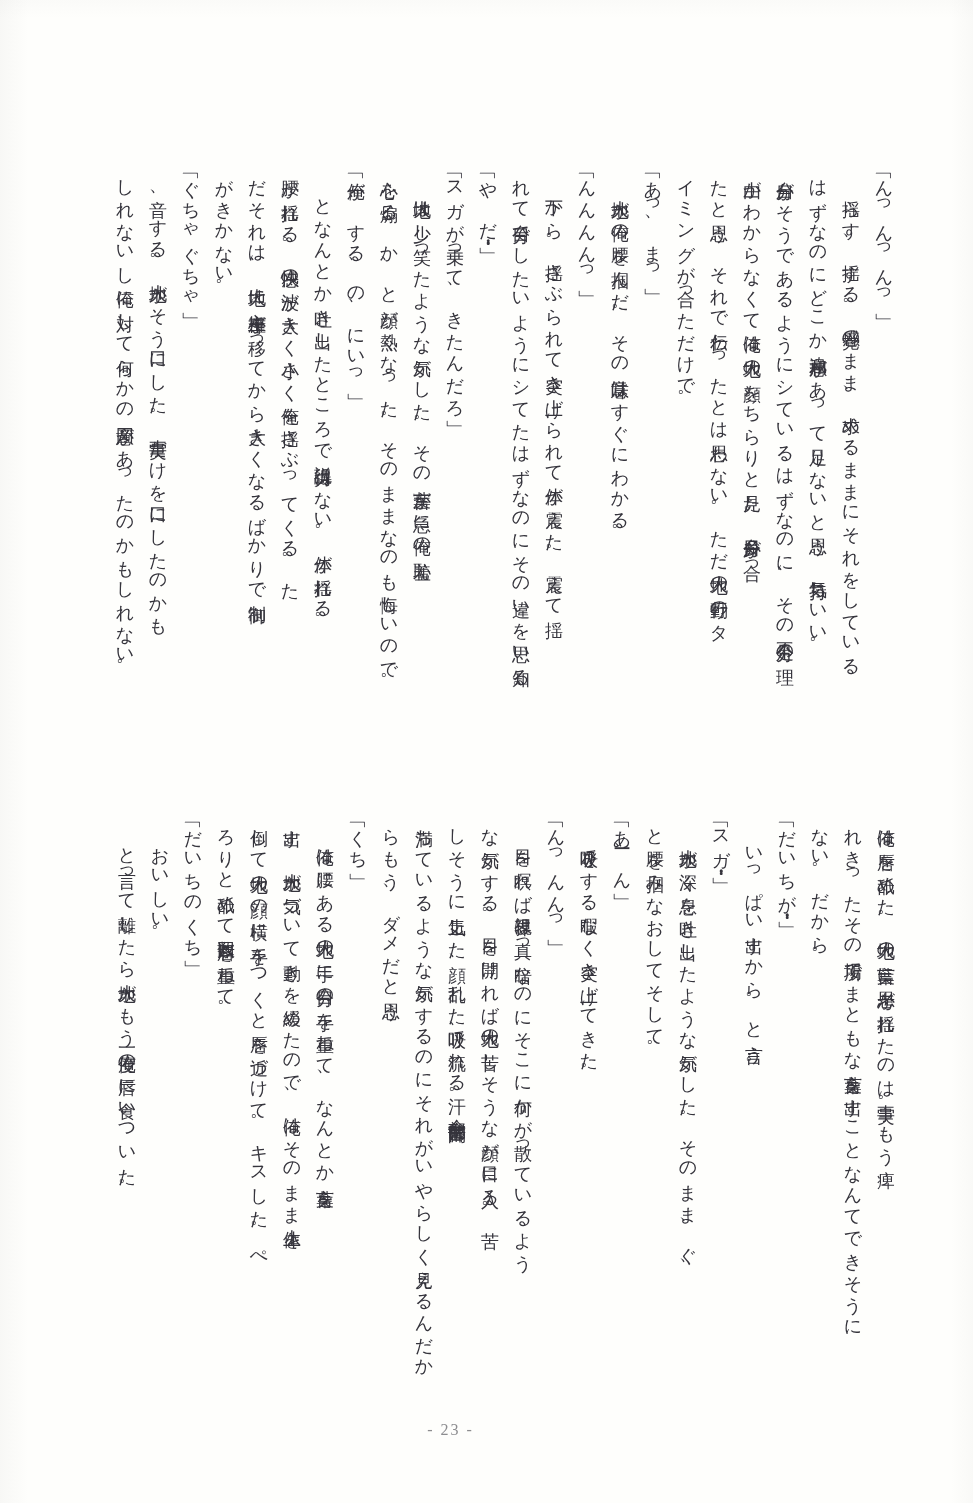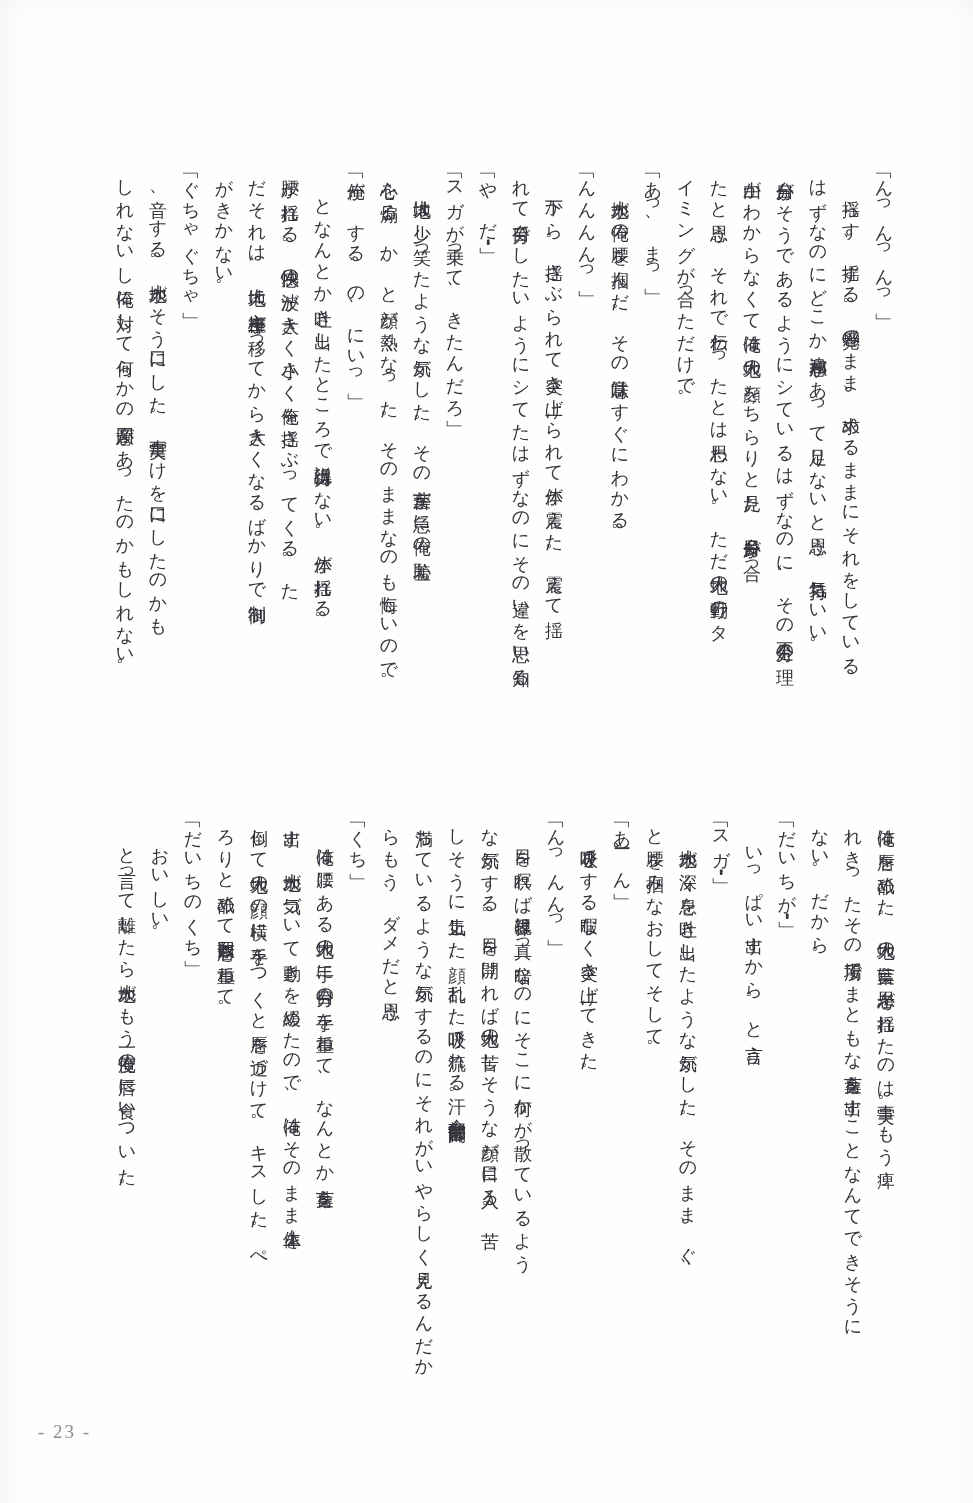--- a/index.html
+++ b/index.html
@@ -39,23 +39,23 @@
   }
   .vblock.top { top: 167px; right: 73px; }
   .vblock.bottom { top: 816px; right: 71px; }
   .vcol { margin: 0; padding: 0; }
   .vcol.indent { text-indent: 19.4px; }
   .page-number {
     position: absolute;
     top: 1421px;
     left: 0;
     width: 863px;
-    text-align: left;
+    text-align: center;
     text-indent: 38px;
-    font-size: 19px;
+    font-size: 16px;
     letter-spacing: 2px;
     color: #8d8d90;
     font-family: "Liberation Serif", "DejaVu Serif", serif;
   }
 </style>
 </head>
 <body>
 
 <div class="page">
 

